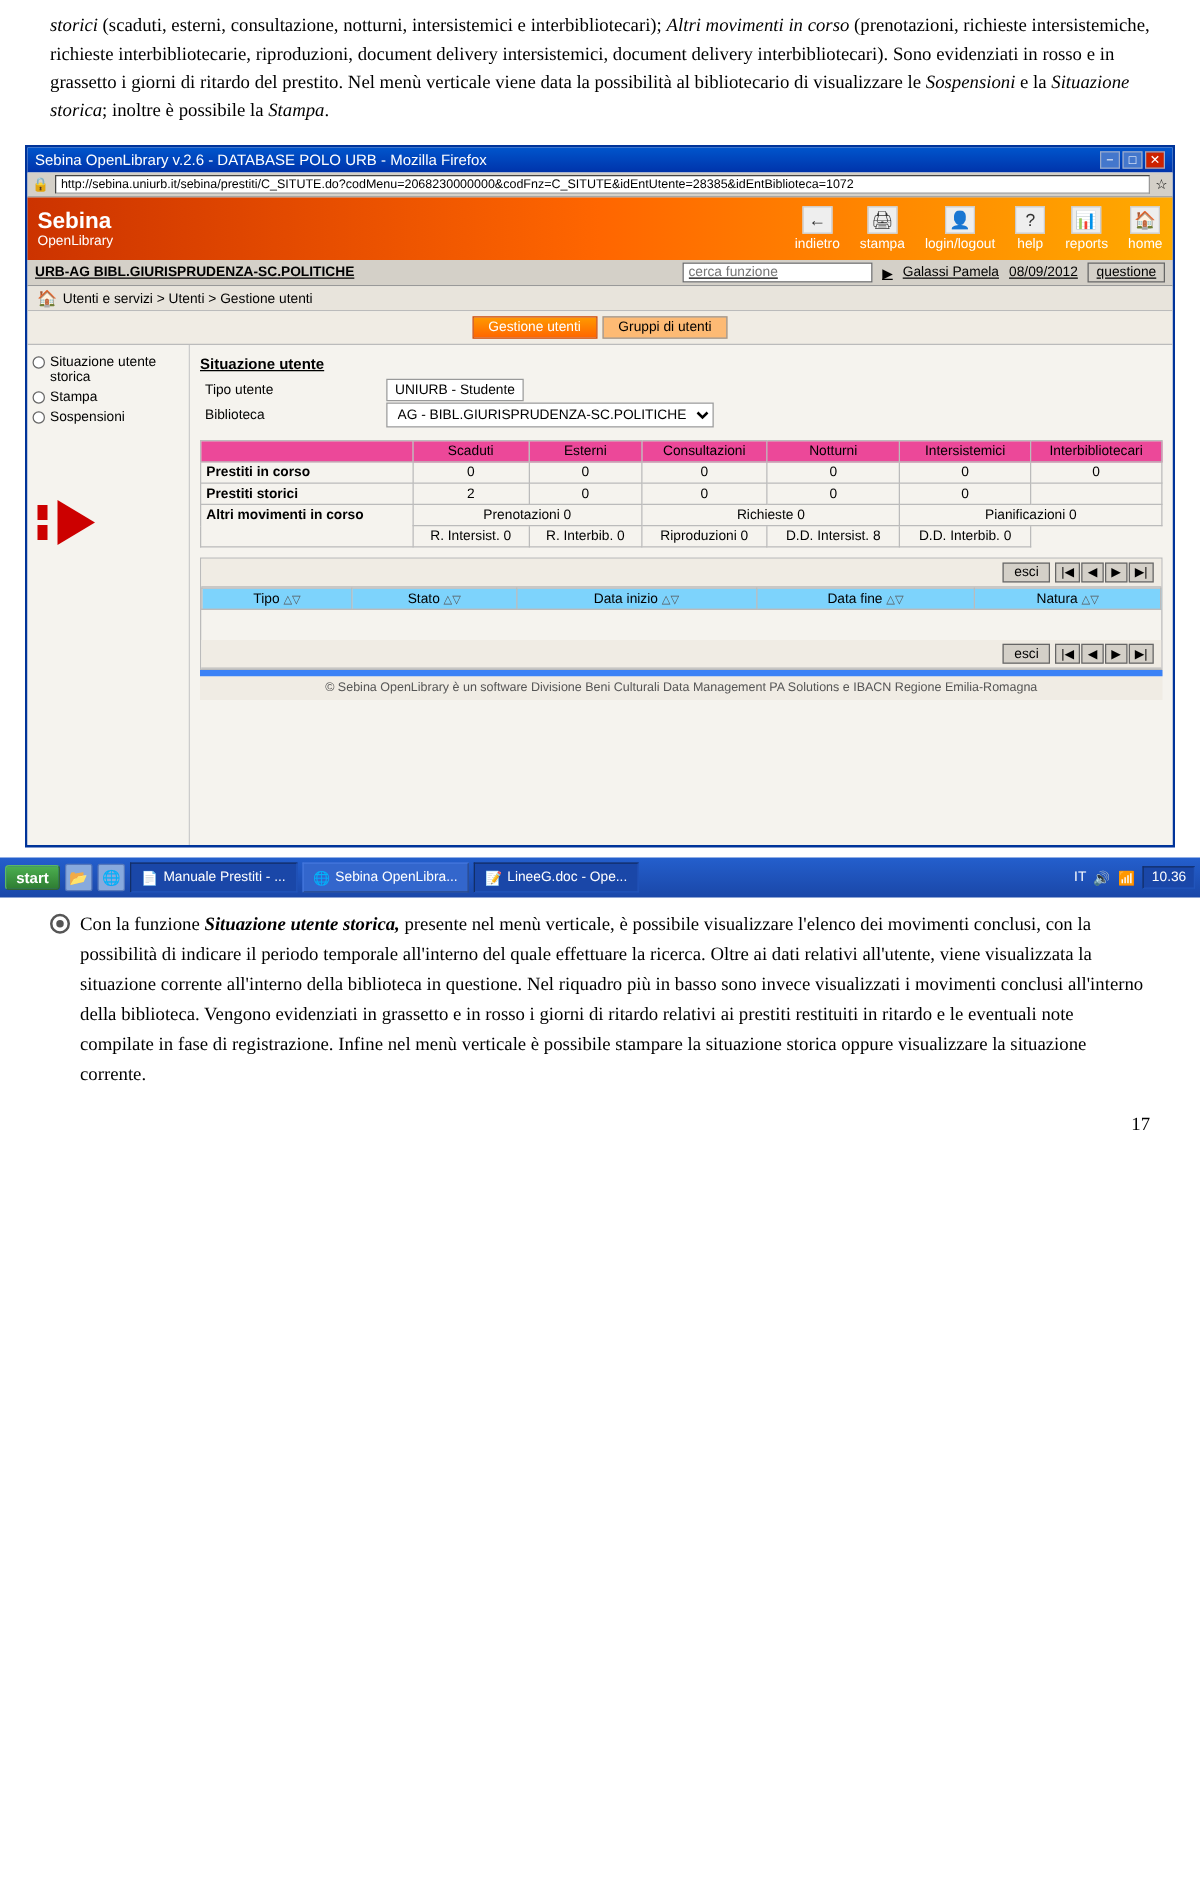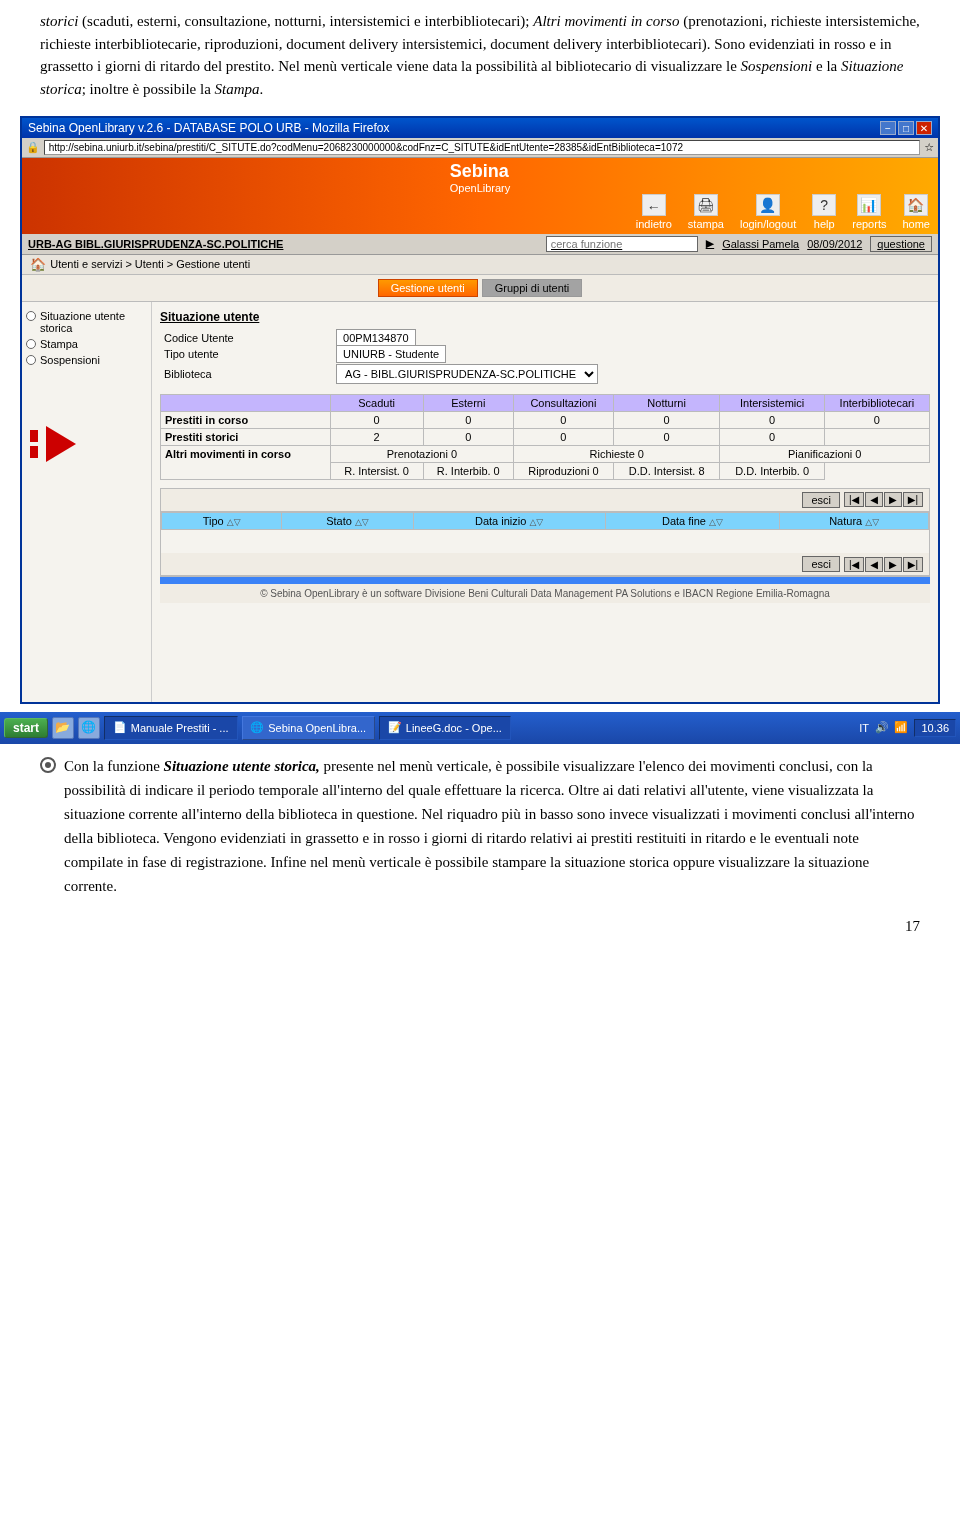--- a/index.html
+++ b/index.html
@@ -73,21 +73,20 @@
       font-family: Arial, sans-serif;
     }
 
     
     .app-header {
       background: linear-gradient(to right, #cc3300, #ff6600, #ffaa00);
       display: flex;
       align-items: center;
       padding: 4px 8px;
       min-height: 50px;
-      flex-direction: column;
     }
     .sebina-logo {
       color: #fff;
       font-size: 18px;
       font-family: Arial, sans-serif;
       font-weight: bold;
       line-height: 1.1;
     }
     .sebina-logo .sub { font-size: 11px; font-weight: normal; }
 
@@ -170,21 +169,21 @@
       font-size: 11px;
       border: 1px solid #999;
       cursor: pointer;
     }
     .tab-btn.active {
       background: linear-gradient(to bottom, #ff9900, #ff6600);
       color: #fff;
       border-color: #cc4400;
     }
     .tab-btn.inactive {
-      background: #a3a3a3;
+      background: #fdba74;
       color: #000;
     }
 
     
     .main-content {
       display: flex;
       background: #f5f3ee;
       min-height: 400px;
     }
 
@@ -283,21 +282,21 @@
     .loans-section {
       margin-top: 6px;
     }
     .loans-table {
       width: 100%;
       border-collapse: collapse;
       font-family: Arial, sans-serif;
       font-size: 11px;
     }
     .loans-table th {
-      background: #c4b5fd;
+      background: #ec4899;
       border: 1px solid #bbb;
       padding: 2px 4px;
       font-weight: normal;
       text-align: center;
     }
     .loans-table td {
       border: 1px solid #bbb;
       padding: 2px 4px;
       text-align: center;
     }
@@ -362,21 +361,21 @@
     .history-table .sort-arrows { font-size: 9px; color: #555; }
 
     
     .app-footer {
       background: #f0ece4;
       text-align: center;
       font-family: Arial, sans-serif;
       font-size: 10px;
       color: #555;
       padding: 4px;
-      border-top: 7px solid #3b82f6;
+      border-top: 5px solid #3b82f6;
     }
 
     
     .status-bar {
       background: #d4d0c8;
       padding: 2px 6px;
       font-family: Arial, sans-serif;
       font-size: 11px;
       border-top: 1px solid #999;
       display: flex;
@@ -585,28 +584,20 @@
         </div>
         <div class="red-arrow"></div>
       </div>
     </div>
 
     <div class="right-content">
       <div class="section-title">Situazione utente</div>
 
       <table class="user-info-table">
         <tbody>
-            <tr>
-          <td class="field-label">Codice Utente</td>
-          <td>
-            <span class="field-value">00PM134870</span>
-          </td>
-          <td></td>
-              <td></td>
-        </tr>
         <tr>
           <td class="field-label">Tipo utente</td>
           <td>
             <span class="field-value-wide">UNIURB - Studente</span>
           </td>
           <td></td>
               <td></td>
         </tr>
         <tr>
           <td class="field-label">Biblioteca</td>

